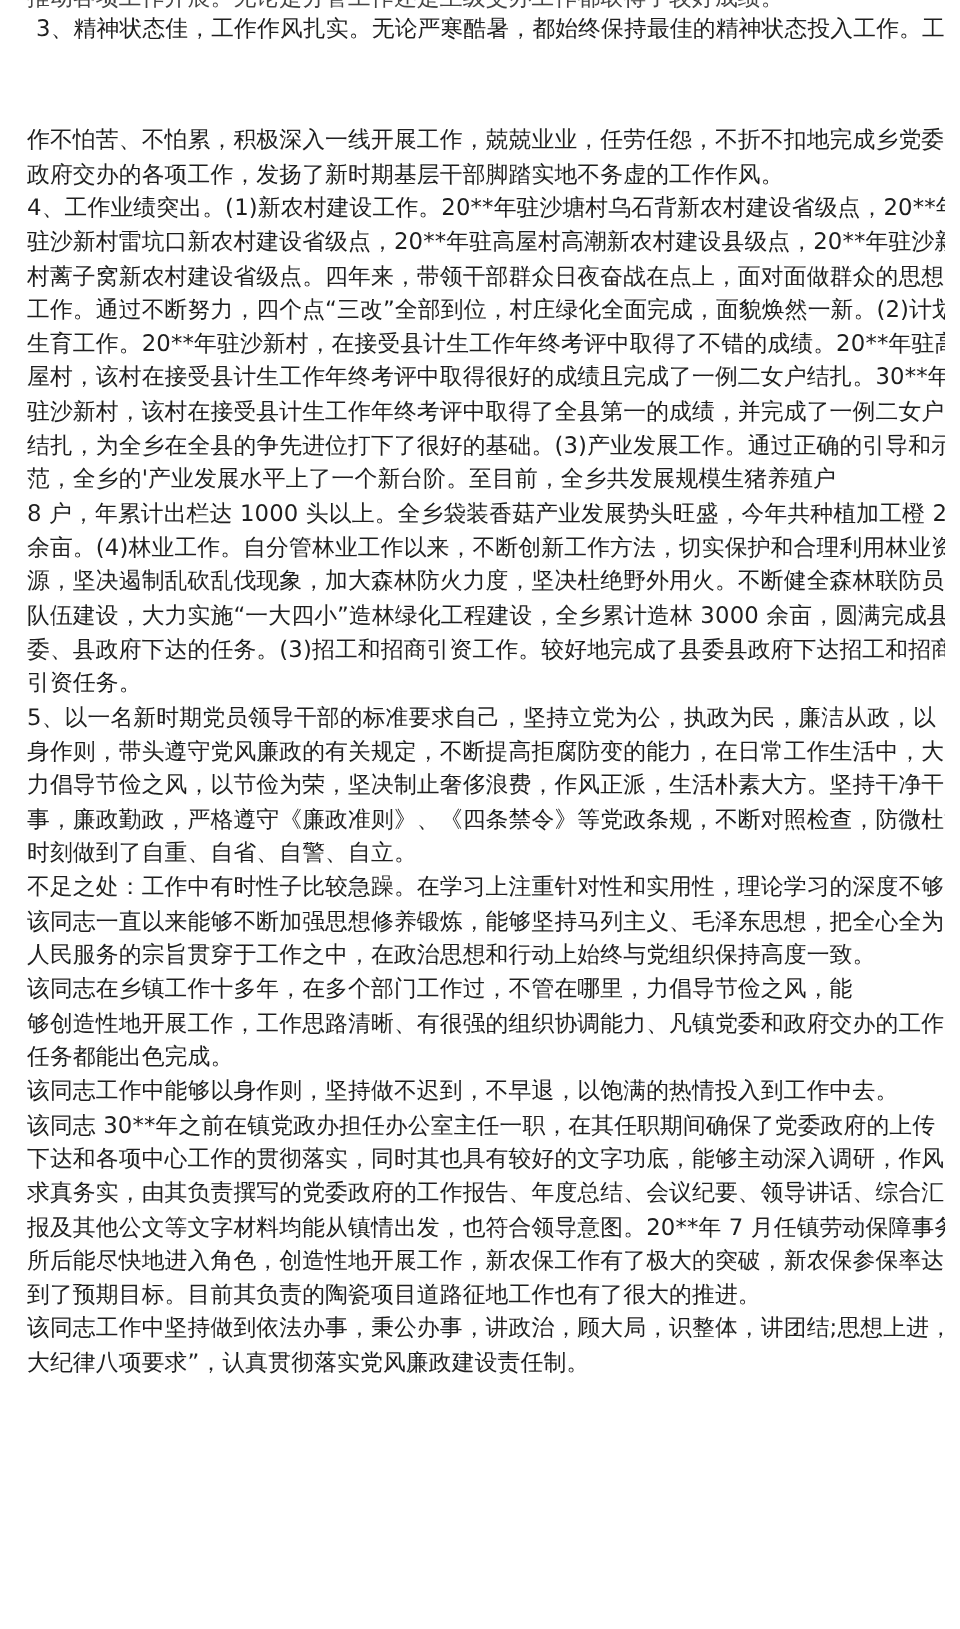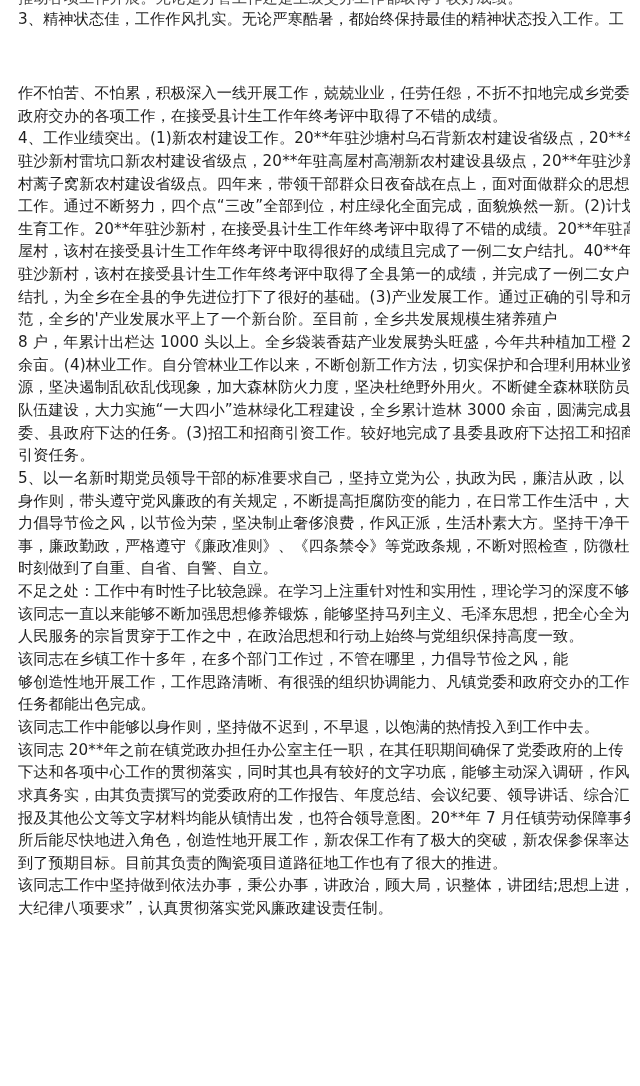--- a/index.html
+++ b/index.html
@@ -15,31 +15,31 @@
   }
   .clipped { top: -13px; color: #444; }
   .block { position: absolute; left: 0; top: 82px; }
   .block .line { position: relative; left: 18px; }
 </style>
 </head>
 <body>
 
 <div>
   <div class="line clipped">推动各项工作开展。无论是分管工作还是上级交办工作都取得了较好成绩。</div>
-  <div class="line" style="top:8px;">3、精神状态佳，工作作风扎实。无论严寒酷暑，都始终保持最佳的精神状态投入工作。工</div>
+  <div class="line" style="top:8px;text-align:right;">3、精神状态佳，工作作风扎实。无论严寒酷暑，都始终保持最佳的精神状态投入工作。工</div>
 
   <div class="block" id="lines-block">
       <div class="line">作不怕苦、不怕累，积极深入一线开展工作，兢兢业业，任劳任怨，不折不扣地完成乡党委、</div>
-      <div class="line">政府交办的各项工作，在接受县计生工作年终考评中取得了不错的成绩。</div>
+      <div class="line">政府交办的各项工作，发扬了新时期基层干部脚踏实地不务虚的工作作风。</div>
       <div class="line">4、工作业绩突出。(1)新农村建设工作。20**年驻沙塘村乌石背新农村建设省级点，20**年</div>
       <div class="line">驻沙新村雷坑口新农村建设省级点，20**年驻高屋村高潮新农村建设县级点，20**年驻沙新</div>
       <div class="line">村蓠子窝新农村建设省级点。四年来，带领干部群众日夜奋战在点上，面对面做群众的思想</div>
       <div class="line">工作。通过不断努力，四个点“三改”全部到位，村庄绿化全面完成，面貌焕然一新。(2)计划</div>
       <div class="line">生育工作。20**年驻沙新村，在接受县计生工作年终考评中取得了不错的成绩。20**年驻高</div>
-      <div class="line">屋村，该村在接受县计生工作年终考评中取得很好的成绩且完成了一例二女户结扎。40**年</div>
+      <div class="line">屋村，该村在接受县计生工作年终考评中取得很好的成绩且完成了一例二女户结扎。30**年</div>
       <div class="line">驻沙新村，该村在接受县计生工作年终考评中取得了全县第一的成绩，并完成了一例二女户</div>
       <div class="line">结扎，为全乡在全县的争先进位打下了很好的基础。(3)产业发展工作。通过正确的引导和示</div>
       <div class="line">范，全乡的'产业发展水平上了一个新台阶。至目前，全乡共发展规模生猪养殖户</div>
       <div class="line">8 户，年累计出栏达 1000 头以上。全乡袋装香菇产业发展势头旺盛，今年共种植加工橙 200</div>
       <div class="line">余亩。(4)林业工作。自分管林业工作以来，不断创新工作方法，切实保护和合理利用林业资</div>
       <div class="line">源，坚决遏制乱砍乱伐现象，加大森林防火力度，坚决杜绝野外用火。不断健全森林联防员</div>
       <div class="line">队伍建设，大力实施“一大四小”造林绿化工程建设，全乡累计造林 3000 余亩，圆满完成县</div>
       <div class="line">委、县政府下达的任务。(3)招工和招商引资工作。较好地完成了县委县政府下达招工和招商</div>
       <div class="line">引资任务。</div>
       <div class="line">5、以一名新时期党员领导干部的标准要求自己，坚持立党为公，执政为民，廉洁从政，以</div>
@@ -47,21 +47,21 @@
       <div class="line">力倡导节俭之风，以节俭为荣，坚决制止奢侈浪费，作风正派，生活朴素大方。坚持干净干</div>
       <div class="line">事，廉政勤政，严格遵守《廉政准则》、《四条禁令》等党政条规，不断对照检查，防微杜渐。</div>
       <div class="line">时刻做到了自重、自省、自警、自立。</div>
       <div class="line">不足之处：工作中有时性子比较急躁。在学习上注重针对性和实用性，理论学习的深度不够。</div>
       <div class="line">该同志一直以来能够不断加强思想修养锻炼，能够坚持马列主义、毛泽东思想，把全心全为</div>
       <div class="line">人民服务的宗旨贯穿于工作之中，在政治思想和行动上始终与党组织保持高度一致。</div>
       <div class="line">该同志在乡镇工作十多年，在多个部门工作过，不管在哪里，力倡导节俭之风，能</div>
       <div class="line">够创造性地开展工作，工作思路清晰、有很强的组织协调能力、凡镇党委和政府交办的工作</div>
       <div class="line">任务都能出色完成。</div>
       <div class="line">该同志工作中能够以身作则，坚持做不迟到，不早退，以饱满的热情投入到工作中去。</div>
-      <div class="line">该同志 20**年之前在镇党政办担任办公室主任一职，在其任职期间确保了党委政府的上传</div>
+      <div class="line">该同志 30**年之前在镇党政办担任办公室主任一职，在其任职期间确保了党委政府的上传</div>
       <div class="line">下达和各项中心工作的贯彻落实，同时其也具有较好的文字功底，能够主动深入调研，作风</div>
       <div class="line">求真务实，由其负责撰写的党委政府的工作报告、年度总结、会议纪要、领导讲话、综合汇</div>
       <div class="line">报及其他公文等文字材料均能从镇情出发，也符合领导意图。20**年 7 月任镇劳动保障事务</div>
       <div class="line">所后能尽快地进入角色，创造性地开展工作，新农保工作有了极大的突破，新农保参保率达</div>
       <div class="line">到了预期目标。目前其负责的陶瓷项目道路征地工作也有了很大的推进。</div>
       <div class="line">该同志工作中坚持做到依法办事，秉公办事，讲政治，顾大局，识整体，讲团结;思想上进，</div>
       <div class="line">大纪律八项要求”，认真贯彻落实党风廉政建设责任制。</div>
     </div>
 </div>
 

